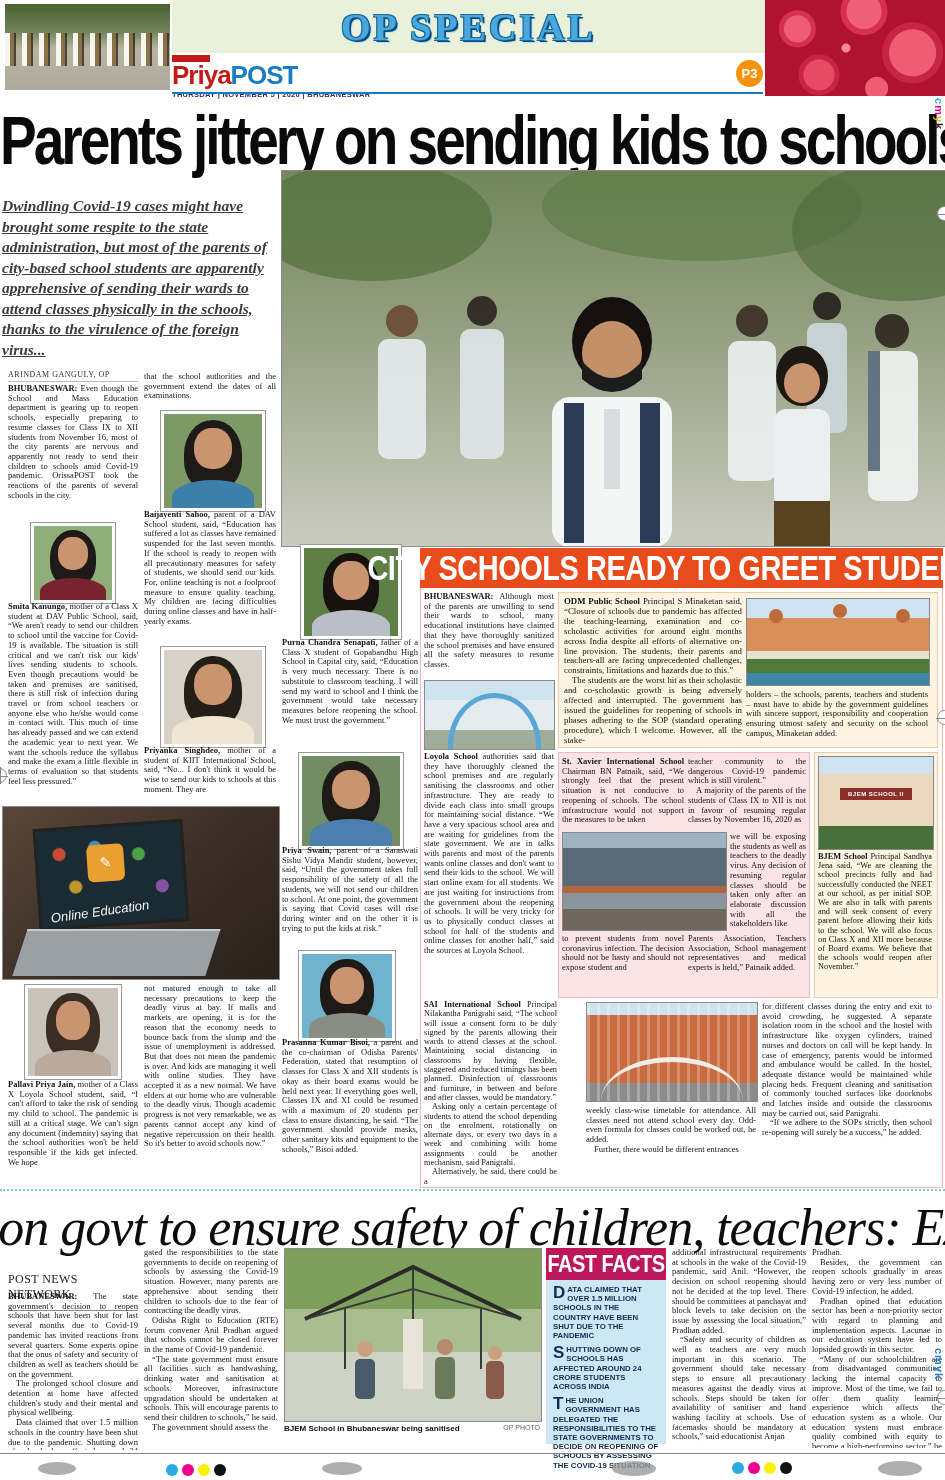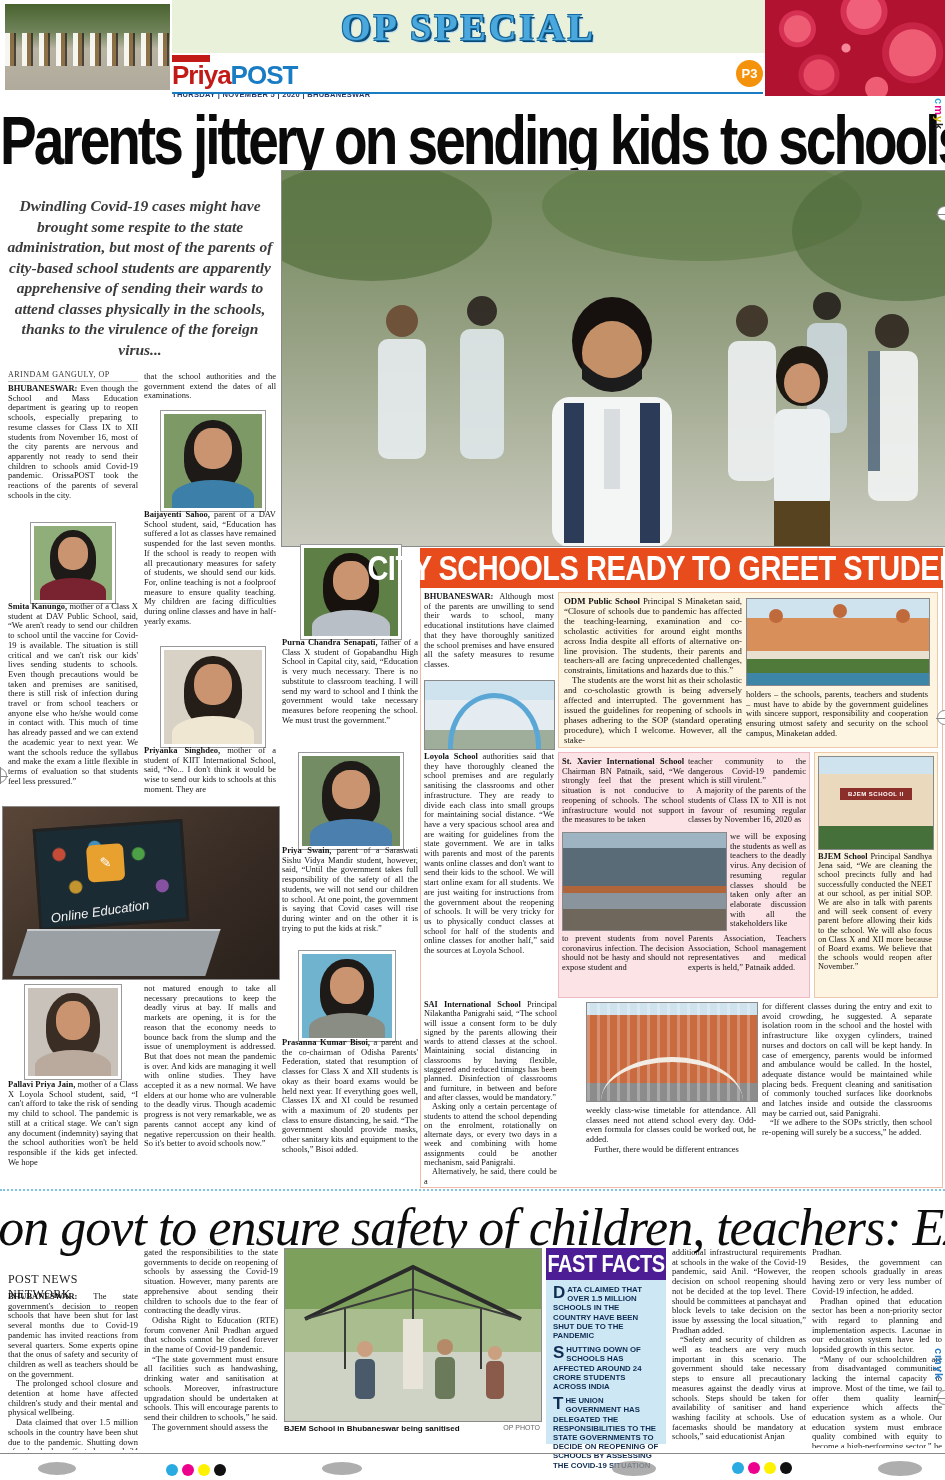--- a/index.html
+++ b/index.html
@@ -30,22 +30,22 @@
   .logo1{color:#c21b17;}.logo2{color:#1a7dc4;}
   .dateline{font-family:"Liberation Sans",sans-serif;font-weight:bold;font-size:7.5px;color:#23356b;margin-top:3px;letter-spacing:.3px;}
   .blueline{position:absolute;left:172px;top:92px;width:591px;height:2px;background:#1a7dc4;}
   .p3{position:absolute;left:736px;top:60px;width:27px;height:27px;border-radius:50%;background:#f5920c;
       color:#fff;font-family:"Liberation Sans",sans-serif;font-weight:bold;font-size:13px;
       display:flex;align-items:center;justify-content:center;}
   
   .mainhead{position:absolute;left:0;top:100px;width:945px;text-align:center;
             font-family:"Liberation Sans",sans-serif;font-weight:bold;font-size:55px;letter-spacing:-3px;
             color:#0a0a0a;transform:scaleY(1.25);transform-origin:top;white-space:nowrap;}
-  .standfirst{position:absolute;left:2px;top:196px;width:276px;height:168px;text-align:center;
-              font-style:italic;font-weight:bold;font-size:15.5px;line-height:20.5px;color:#3c3c3c;overflow:hidden;}
+  .standfirst{position:absolute;left:2px;top:196px;width:276px;height:168px;
+              font-style:italic;font-weight:bold;font-size:15.5px;line-height:20.5px;color:#3c3c3c;overflow:hidden;text-decoration:underline;}
   
   .bt{position:absolute;font-size:8.5px;line-height:9.7px;text-align:justify;color:#141414;overflow:hidden;}
   .bt p{margin:0;}
   .bt p.ind{text-indent:8px;}
   .ld{font-weight:bold;}
   .byline{position:absolute;left:8px;top:370px;width:130px;font-size:8px;letter-spacing:.5px;color:#333;
           border-bottom:1px solid #bbb;padding-bottom:2px;}
   
   .frame{position:absolute;background:#fff;border:1px solid #999;padding:3px;}
   .portrait{position:relative;width:100%;height:100%;overflow:hidden;background:var(--pbg,#aebf9b);}
@@ -95,21 +95,21 @@
   
   .dotsep{position:absolute;left:0;top:1189px;width:945px;border-top:2px dotted #7fc4e0;}
   .band{position:absolute;left:0;top:1196px;width:945px;height:62px;
         background:repeating-linear-gradient(180deg,#cde9f4 0 2px,#ffffff 2px 5px);
         display:flex;align-items:center;justify-content:center;}
   .band span{font-style:italic;font-size:52px;color:#0d0d0d;background:#fff;padding:2px 20px;white-space:nowrap;
              font-family:"Liberation Serif",serif;letter-spacing:-1px;}
   .pnn{position:absolute;left:8px;top:1272px;width:130px;font-size:12px;letter-spacing:.4px;color:#222;
        border-bottom:1px solid #888;padding-bottom:8px;}
   .ffbox{position:absolute;left:546px;top:1248px;width:120px;height:196px;background:#cde7f5;}
-  .ffhead{height:32px;background:#4c1d95;display:flex;align-items:center;justify-content:center;text-align:center;}
+  .ffhead{height:32px;background:#be185d;display:flex;align-items:center;justify-content:center;text-align:center;}
   .ffhead span{color:#fff;font-family:"Liberation Sans",sans-serif;font-weight:bold;font-size:20px;transform:scaleY(1.15);letter-spacing:-.5px;}
   .ffitem{padding:5px 7px 0 7px;color:#0f2d52;font-family:"Liberation Sans",sans-serif;font-weight:bold;
           font-size:7.8px;line-height:9.2px;text-align:left;}
   .ffcap{float:left;font-size:17px;line-height:15px;margin-right:2px;}
   .caption{position:absolute;left:284px;top:1424px;width:256px;display:flex;justify-content:space-between;
            font-family:"Liberation Sans",sans-serif;font-size:8px;}
   .caption .c1{font-weight:bold;color:#111;}
   .caption .c2{color:#666;font-size:7px;}
   .bottomline{position:absolute;left:0;top:1453px;width:945px;border-top:1px solid #888;}
   

